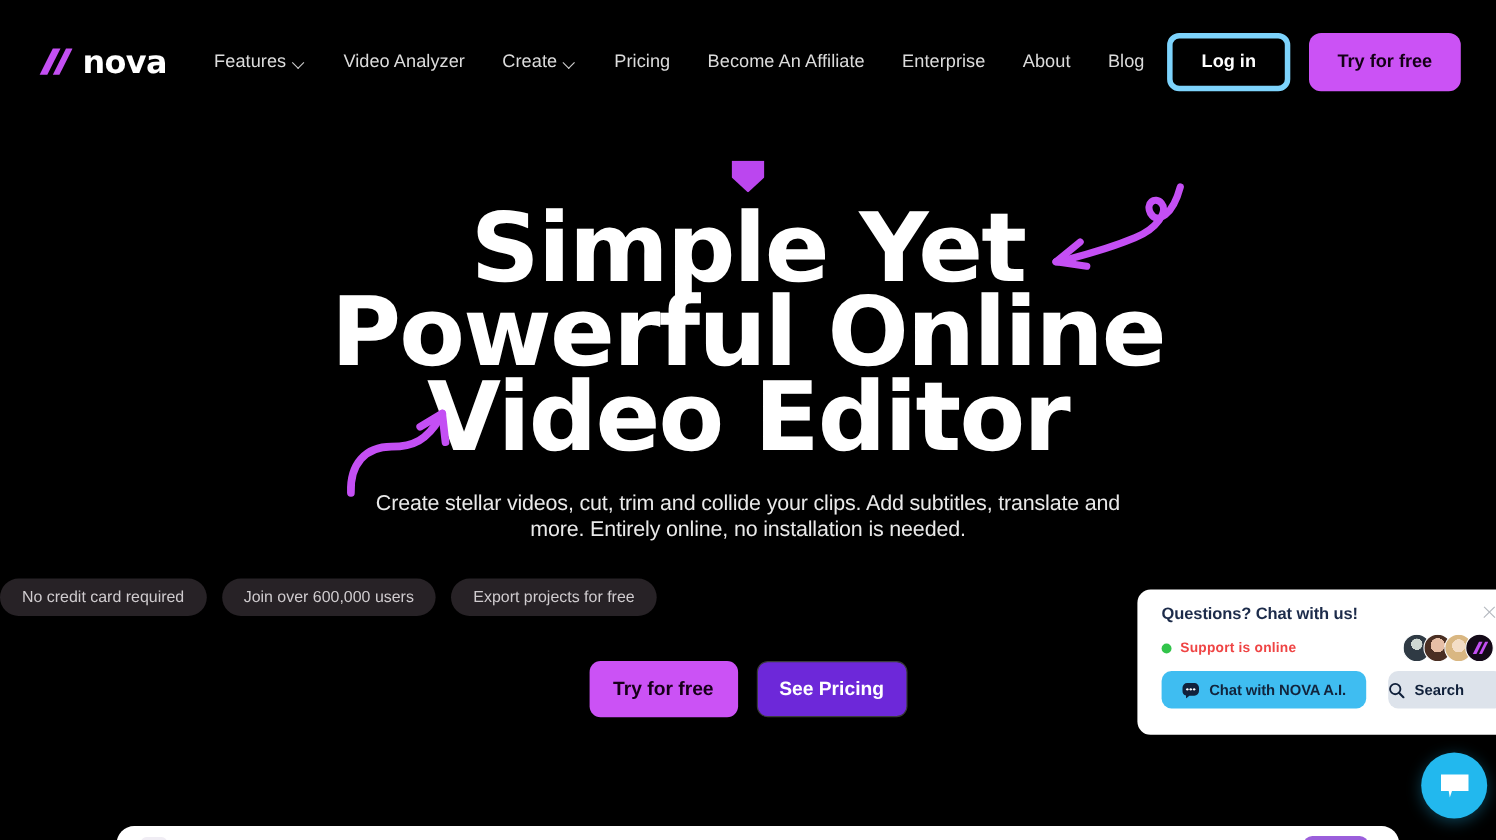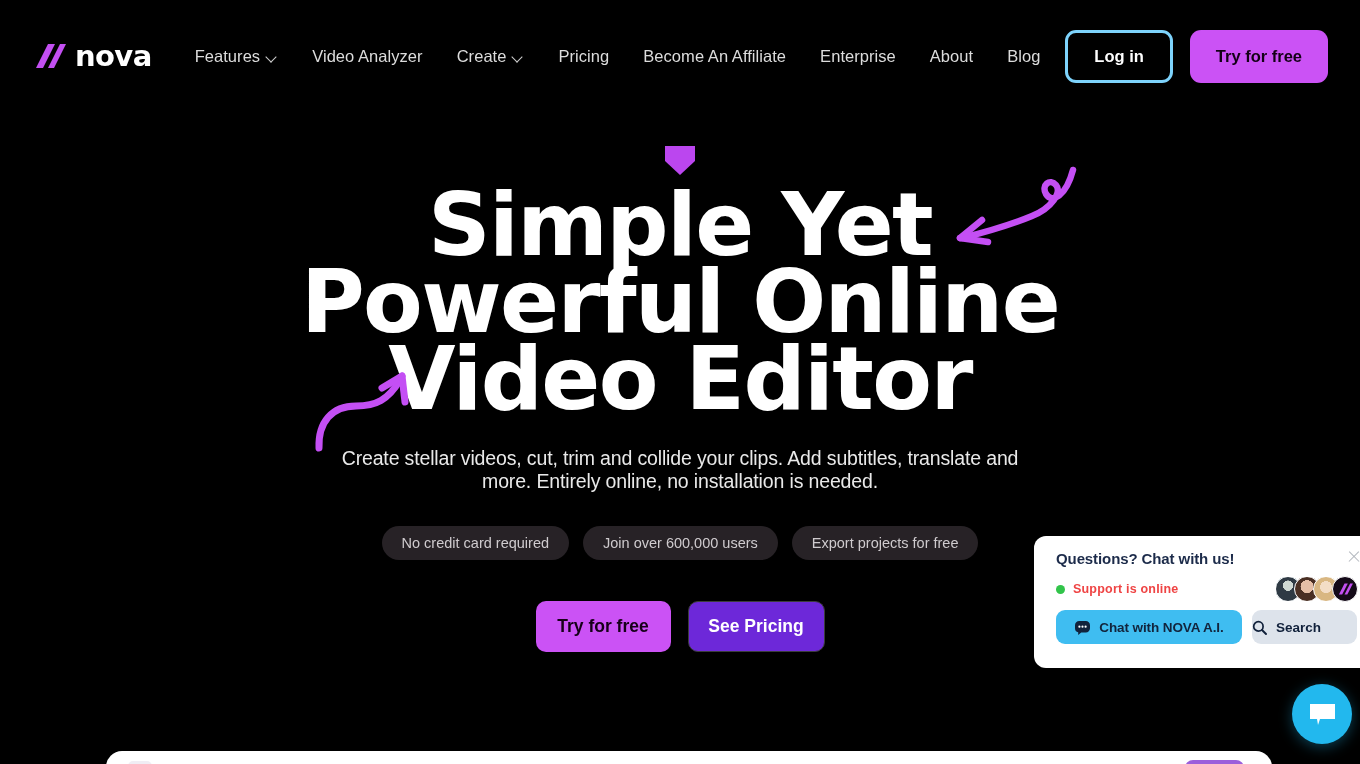--- a/index.html
+++ b/index.html
@@ -90,21 +90,21 @@
   .nav-actions {
     display: flex;
     align-items: center;
     gap: 17px;
   }
   .btn-login {
     height: 53px;
     min-width: 90px;
     padding: 0 26px;
     border-radius: 11px;
-    border: 3px solid #7dd3fc;
+    border: 5px solid #7dd3fc;
     background: #000000;
     color: #ffffff;
     font-size: 16.5px;
     font-weight: 700;
     display: flex;
     align-items: center;
     justify-content: center;
     cursor: pointer;
   }
   .btn-try-nav {
@@ -153,21 +153,20 @@
     width: 690px;
     font-size: 19.5px;
     line-height: 23px;
     color: #e9e9e9;
     letter-spacing: -0.15px;
   }
 
   .pills {
     margin-top: 33px;
     display: flex;
-    justify-content: center;
     gap: 14px;
   }
   .pill {
     height: 34px;
     padding: 0 20px;
     border-radius: 17px;
     background: #272226;
     color: #cfcbce;
     font-size: 14.5px;
     display: flex;
@@ -319,21 +318,21 @@
   }
   .avatar:first-child { margin-left: 0; }
   .av1 { background: radial-gradient(circle at 50% 36%, #cfd8d2 0 26%, #2f3a44 27% 100%), linear-gradient(#4aa6bd,#2a6f88); }
   .av2 { background: radial-gradient(circle at 50% 40%, #e6bfa6 0 34%, #4a2f23 35% 100%), linear-gradient(#c9a489,#7a5340); }
   .av3 { background: radial-gradient(circle at 50% 42%, #f3ddc6 0 32%, #d9b782 33% 100%), linear-gradient(#efdcc5,#c3a07a); }
   .av4 { background: #140a18; display:flex; align-items:center; justify-content:center; }
 
   .chat-btn-row {
     margin-top: 10px;
     display: flex;
-    gap: 10px;
+    gap: 20px;
   }
   .btn-chat-ai {
     flex: 0 0 186px;
     height: 34px;
     border-radius: 9px;
     border: none;
     background: #3fbdf1;
     color: #12243c;
     font-size: 13.5px;
     font-weight: 700;

